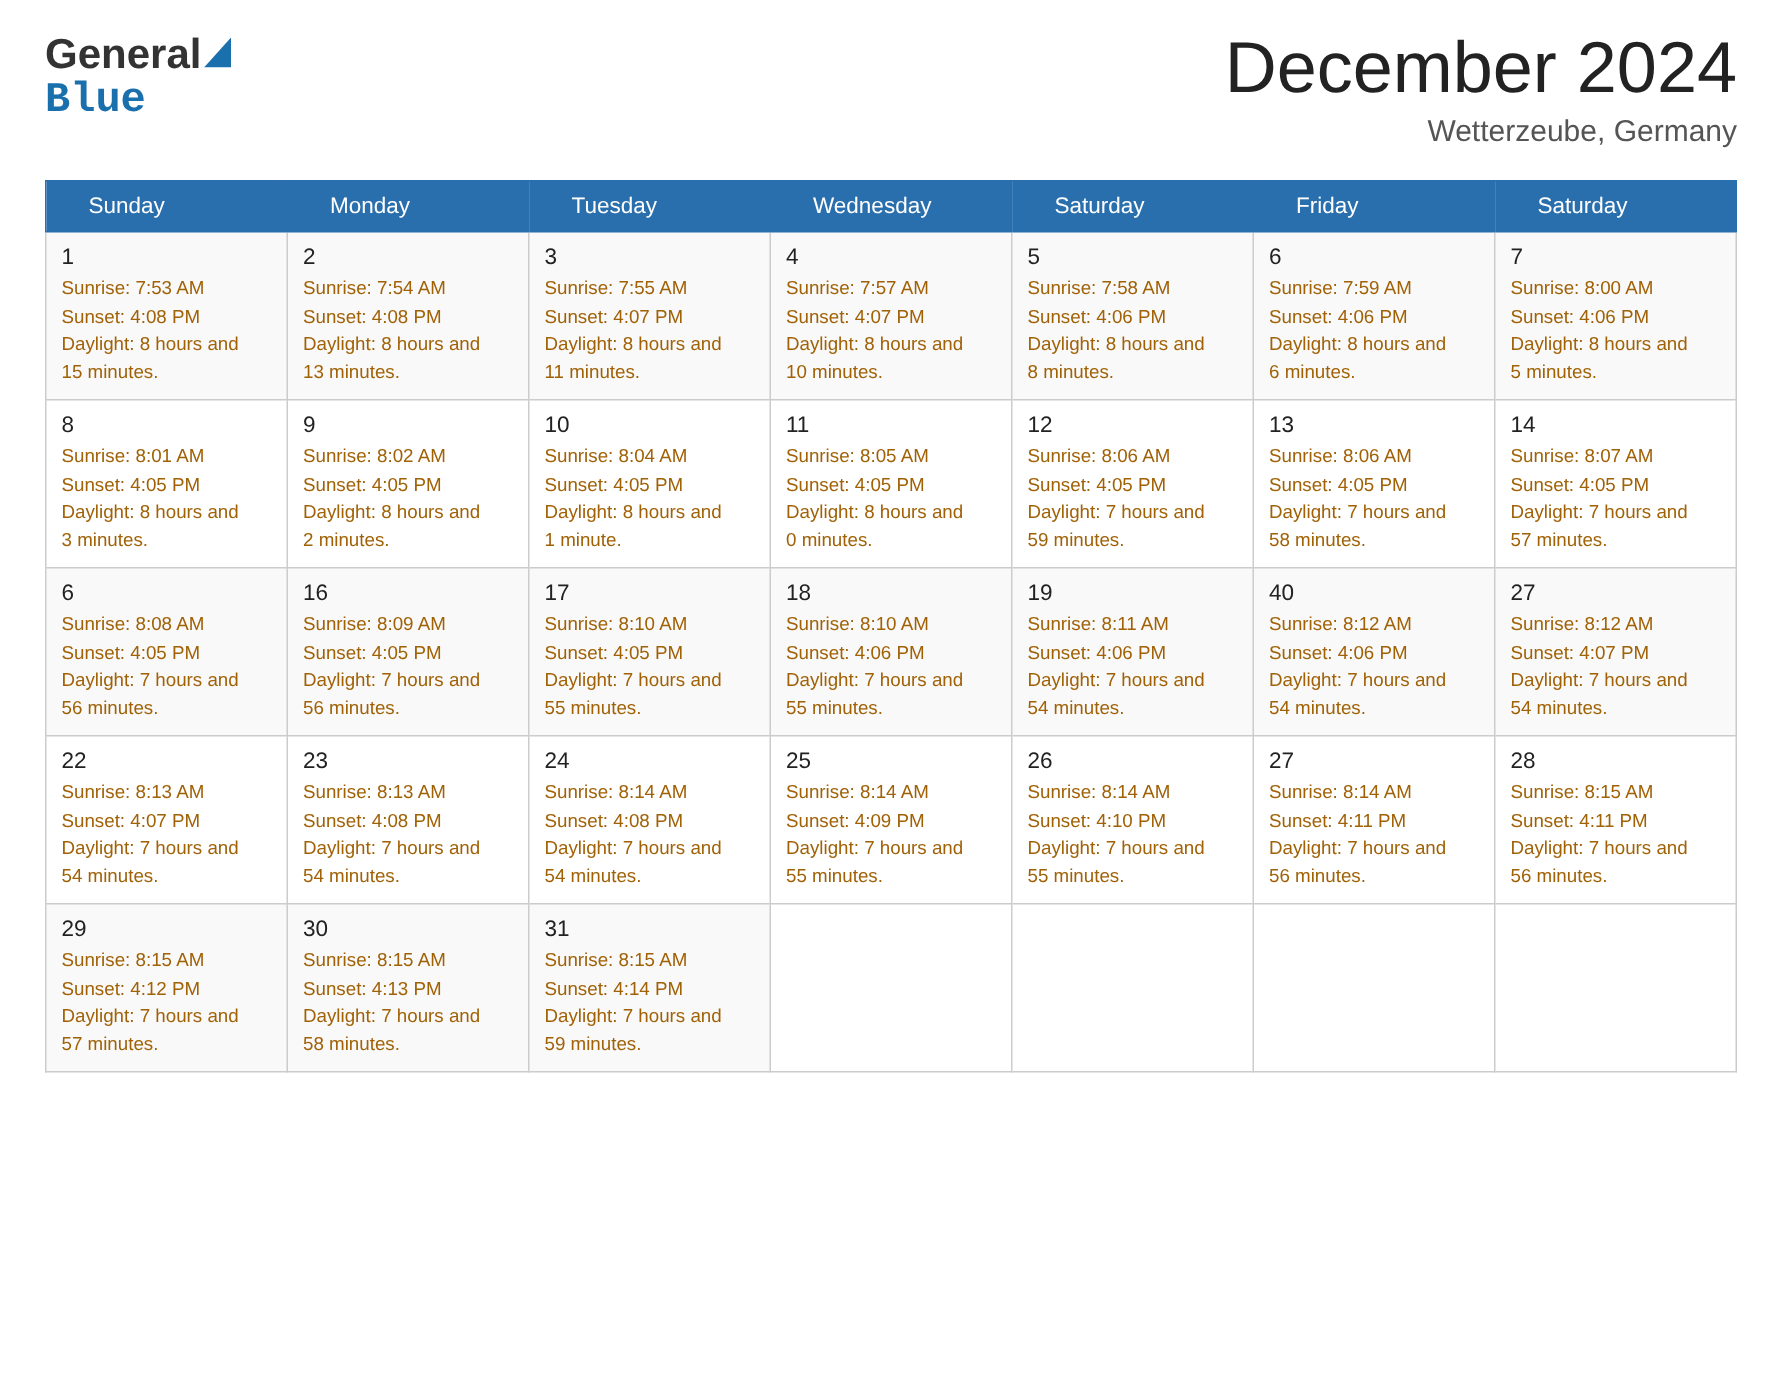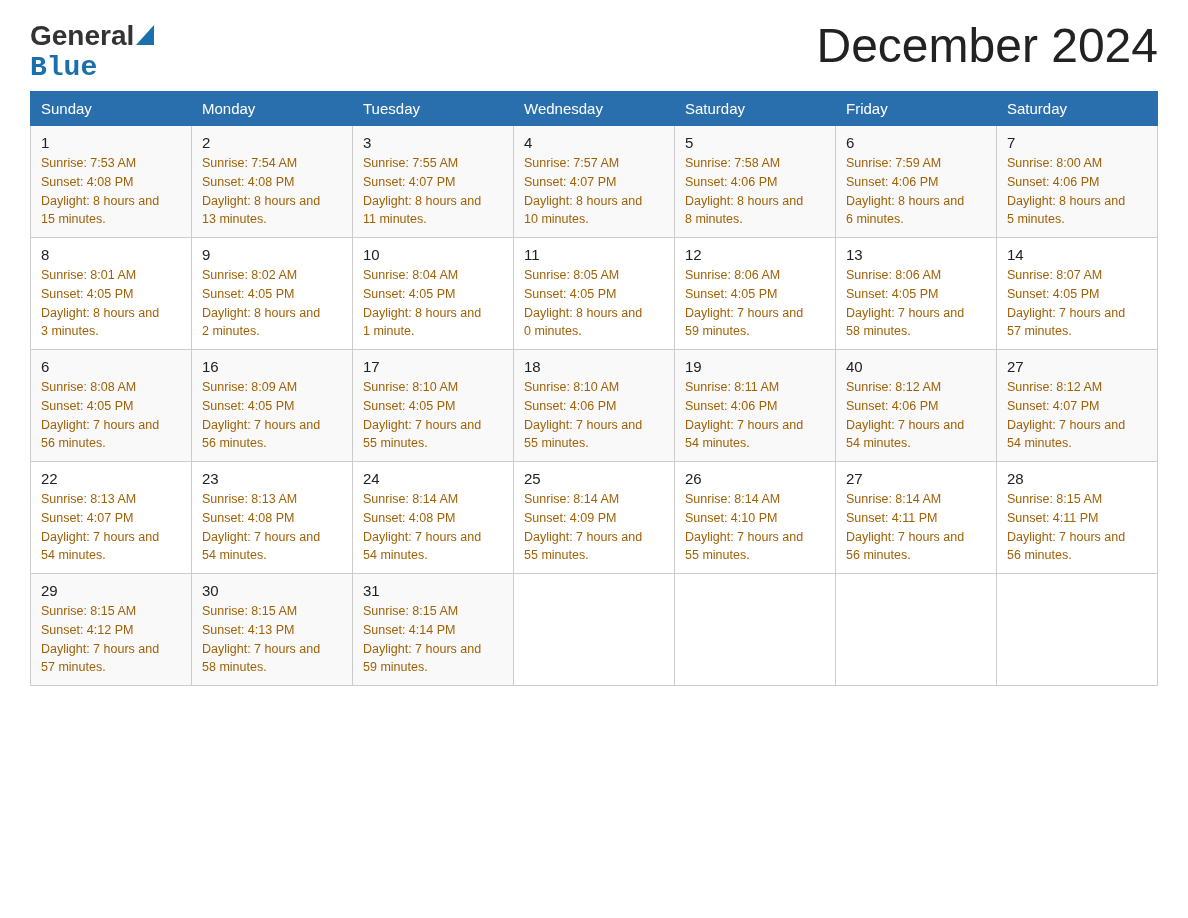--- a/index.html
+++ b/index.html
@@ -7,21 +7,21 @@
       font-family: Arial, sans-serif;
       background: #fff;
       padding: 20px 30px;
       width: 1188px;
       min-height: 918px;
     }
     .header {
       display: flex;
       justify-content: space-between;
       align-items: flex-start;
-      margin-bottom: 8px;
+      margin-bottom: 20px;
     }
     .logo {
       display: flex;
       flex-direction: column;
       align-items: flex-start;
     }
     .logo-row {
       display: flex;
       align-items: center;
     }
@@ -40,21 +40,21 @@
       margin-top: 4px;
     }
     table {
       width: 100%;
       border-collapse: collapse;
       table-layout: fixed;
     }
     thead tr th {
       background-color: #2a6fad;
       color: #fff;
-      padding: 8px 10px;
+      padding: 8px 28px;
       text-align: left;
       font-size: 15px;
       font-weight: normal;
       border: 1px solid #2a6fad;
     }
     tbody tr td {
       vertical-align: top;
       padding: 8px 10px;
       border: 1px solid #ccc;
       font-size: 13px;
@@ -94,20 +94,21 @@
       <svg width="18" height="20" viewBox="0 0 18 20" style="margin-left:2px;margin-bottom:2px;">
         <polygon points="0,20 18,20 18,0" fill="#1a6fad"></polygon>
       </svg>
     </div>
     <div>
       <span style="font-size:28px;font-weight:bold;color:#1a6fad;font-family:Liberation Mono, monospace;">Blue</span>
     </div>
   </div>
   <div class="title-section">
     <div class="month-title">December 2024</div>
+    <div class="location">Wetterzeube, Germany</div>
   </div>
 </div>
 
 <table>
   <thead>
     <tr>
     <th>Sunday</th>
         <th>Monday</th>
         <th>Tuesday</th>
         <th>Wednesday</th>

